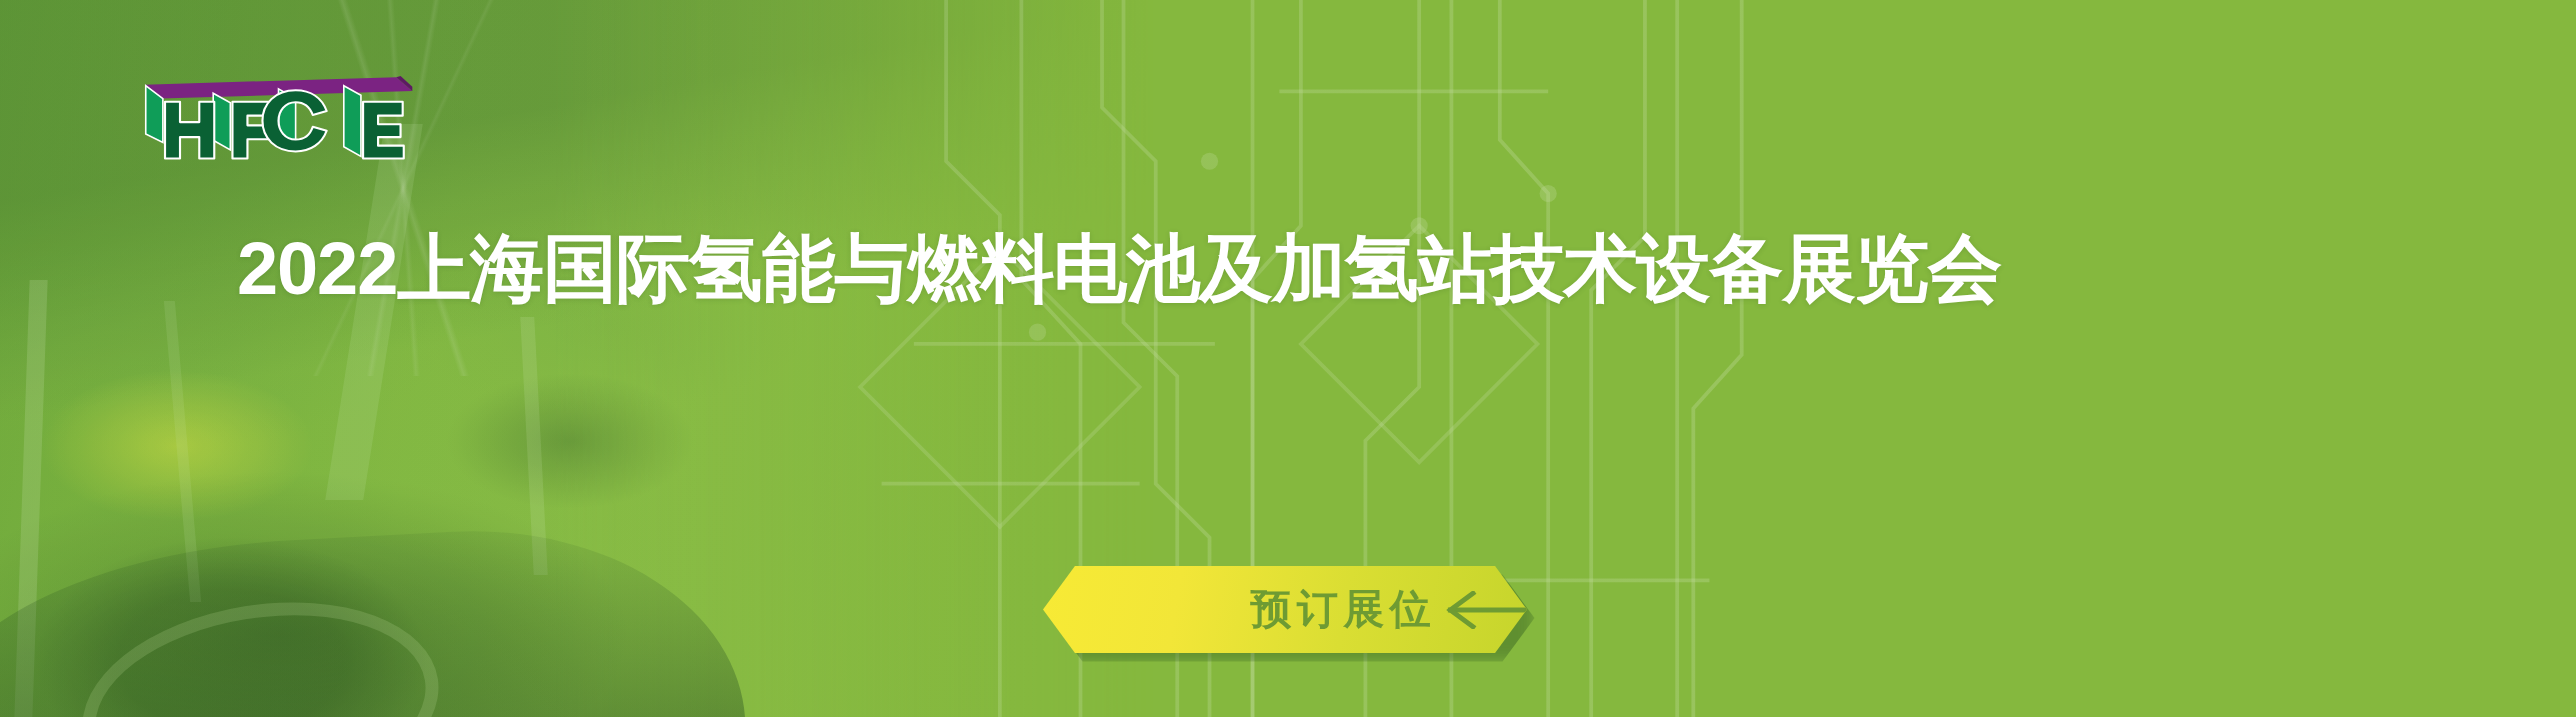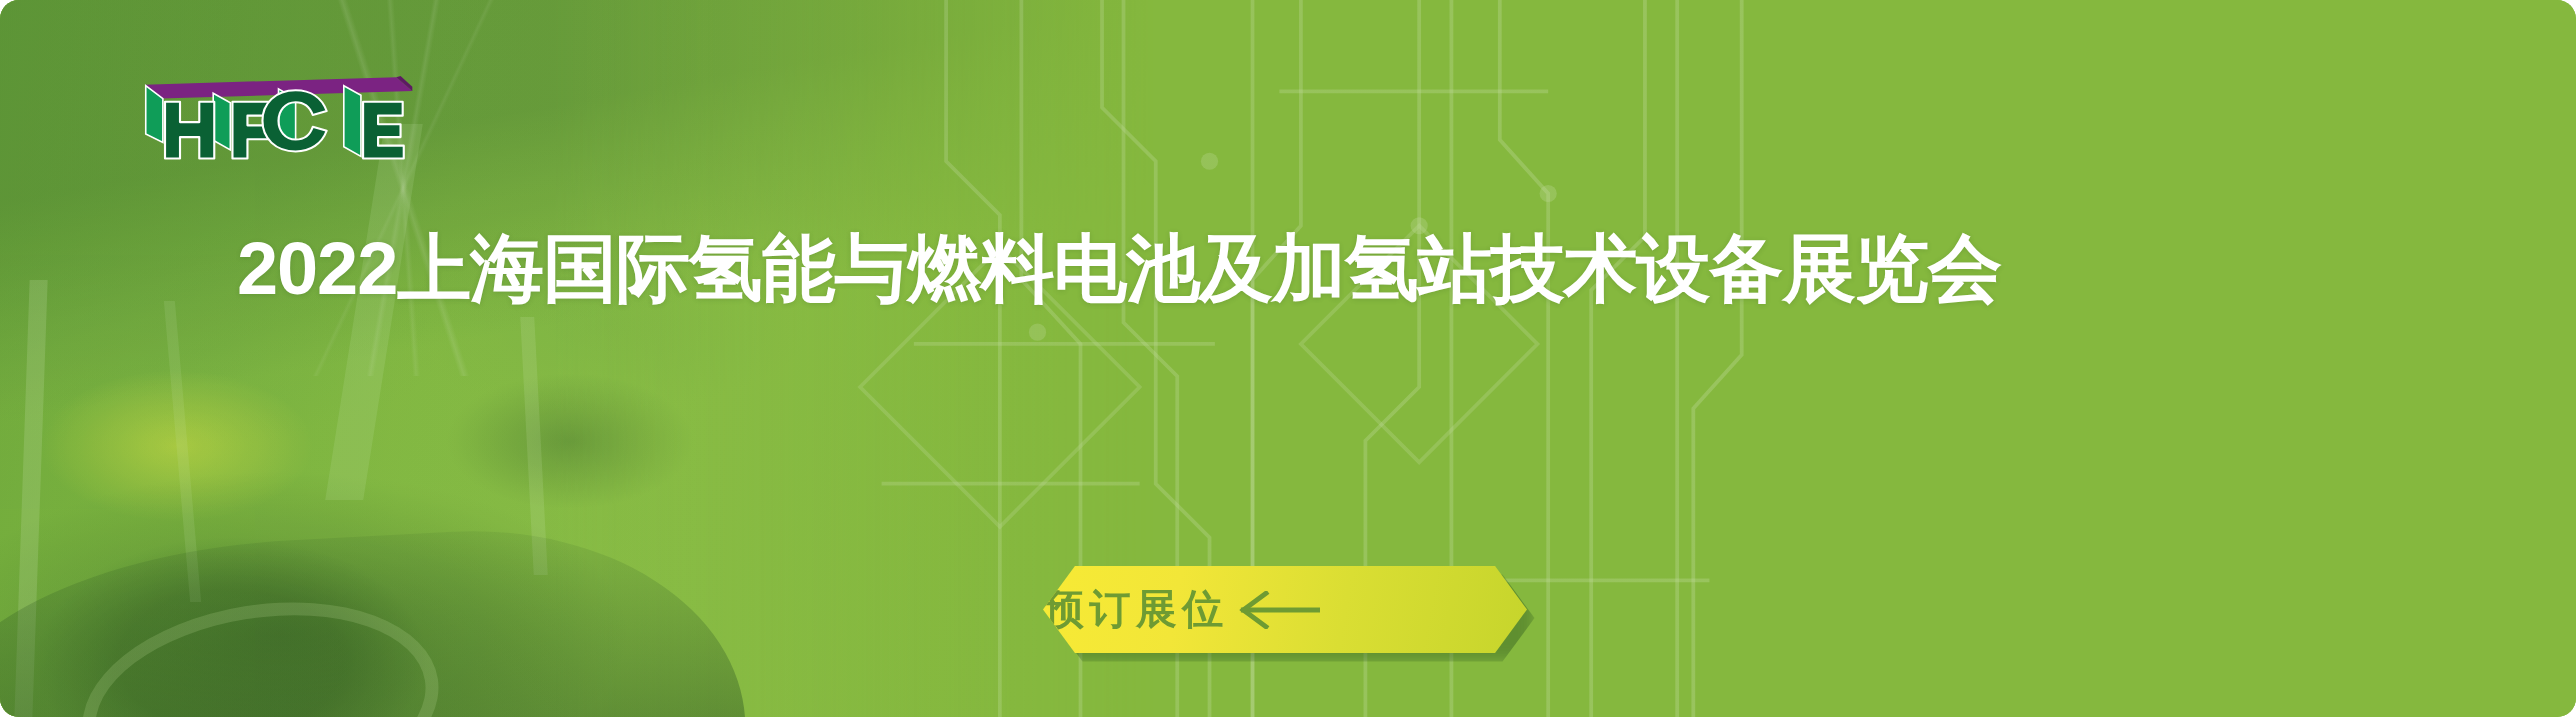--- a/index.html
+++ b/index.html
@@ -8,21 +8,20 @@
     background: #ffffff;
   }
   #banner {
     position: relative;
     width: 2576px;
     height: 717px;
     overflow: hidden;
     font-family: "Liberation Sans", "DejaVu Sans", sans-serif;
     background: #85b83e;
     user-select: none;
-    border-radius: 19px;
   }
 
   
   .layer { position: absolute; inset: 0; }
 
   
   .bg-base {
     background: #85b83e;
   }
 
@@ -133,21 +132,21 @@
     width: 489px; height: 95px;
   }
   .cta {
     position: relative;
     width: 484px; height: 87px;
     background: linear-gradient(100deg, #f7ea35 0%, #f2e638 28%, #dade33 62%, #c6d52c 100%);
     -webkit-clip-path: polygon(6.6% 0%, 93.4% 0%, 100% 50%, 93.4% 100%, 6.6% 100%, 0% 50%);
             clip-path: polygon(6.6% 0%, 93.4% 0%, 100% 50%, 93.4% 100%, 6.6% 100%, 0% 50%);
     display: flex;
     align-items: center;
-    justify-content: flex-start;
+    justify-content: flex-end;
   }
   .cta-shadow {
     position: absolute;
     left: 7.5px; top: 8.6px;
     width: 484px; height: 87px;
     background: rgba(35,75,25,0.38);
     filter: blur(7.5px);
     -webkit-clip-path: polygon(6.6% 0%, 93.4% 0%, 100% 50%, 93.4% 100%, 6.6% 100%, 0% 50%);
             clip-path: polygon(6.6% 0%, 93.4% 0%, 100% 50%, 93.4% 100%, 6.6% 100%, 0% 50%);
     z-index: 0;

